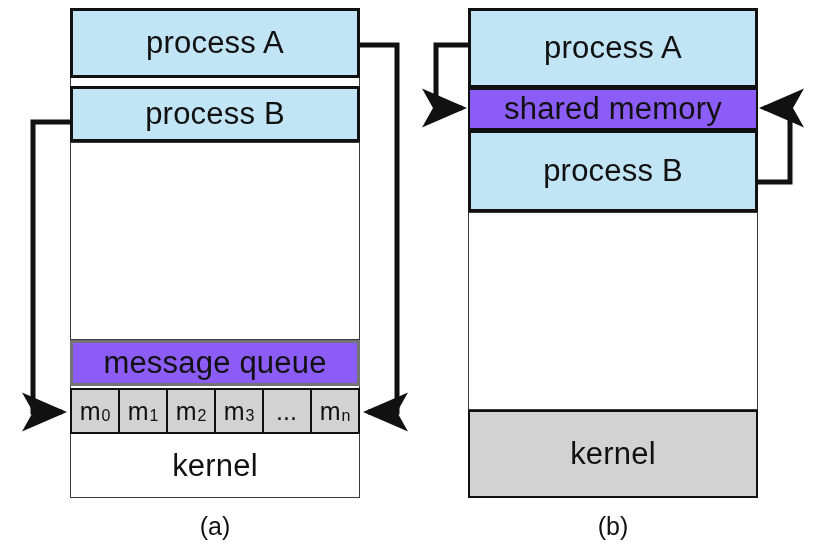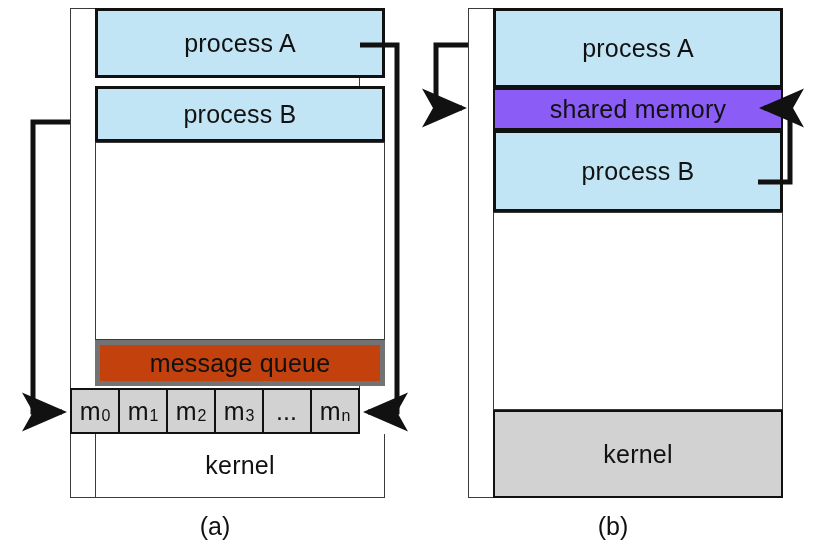--- a/index.html
+++ b/index.html
@@ -35,36 +35,35 @@
   .col {
     position: absolute;
     box-sizing: border-box;
   }
   .band {
     position: absolute;
     box-sizing: border-box;
     display: flex;
     align-items: center;
     justify-content: center;
-    font-size: 25px;
+    font-size: 31px;
     letter-spacing: 0.2px;
     white-space: nowrap;
-    margin-left: 25px;
   }
   .band-blue {
     background: #c2e5f5;
     border: 3px solid #111111;
   }
   .band-white {
     background: #8b5cf6;
     border: 2px solid #111111;
   }
   .band-gray {
-    background: #c2410c;
-    border: 5px solid #737373;
+    background: #8b5cf6;
+    border: 3px solid #737373;
   }
   .band-gray-strong {
     background: #d2d2d2;
     border: 2px solid #111111;
   }
   .band-plain {
     background: #ffffff;
     border: 1px solid #3a3a3a;
   }
   .queue-row {

